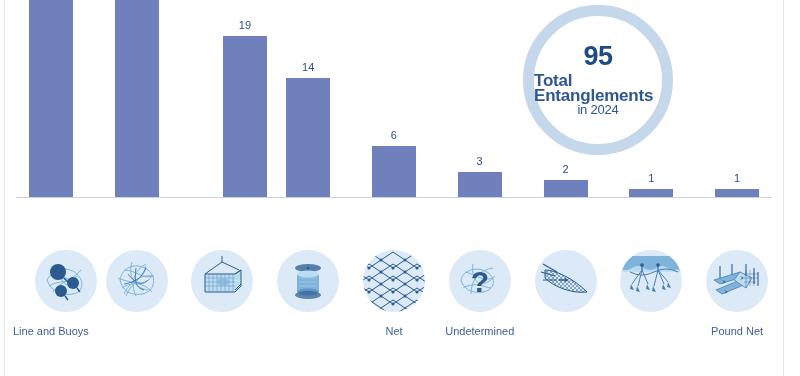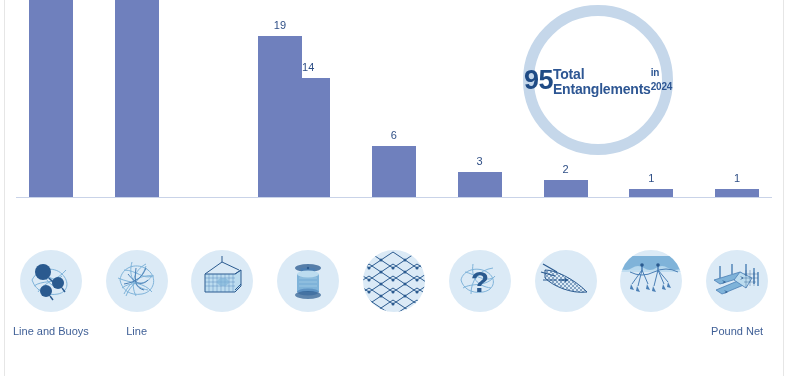--- a/index.html
+++ b/index.html
@@ -55,41 +55,42 @@
 
   
   .donut{
     position:absolute;
     left:523px; top:5px;
     width:150px; height:150px;
     border-radius:50%;
     border:11px solid #c5d7ea;
     box-sizing:border-box;
     display:flex;
+    flex-direction:column;
     align-items:center;
     justify-content:center;
   }
   .donut-number{
     font-size:27px;
     font-weight:bold;
     color:#1f4b85;
     line-height:26px;
     letter-spacing:-0.5px;
   }
   .donut-line1{
-    font-size:14px;
+    font-size:17px;
     font-weight:bold;
     color:#2d5693;
     line-height:15px;
     letter-spacing:-0.2px;
     margin-top:4px;
   }
   .donut-line2{
-    font-size:10px;
-    font-weight:bold;
+    font-size:13px;
+    font-weight:normal;
     color:#2d5693;
     line-height:14px;
     letter-spacing:-0.2px;
   }
 
   
   .icon-row{
     position:absolute;
     left:8px; top:250px; width:772px; height:120px;
   }
@@ -128,21 +129,21 @@
     <div class="axis-line"></div>
     <div id="bars-host">
         <div class="bar-col" style="left: 20.8889px; width: 44px;">
           <div class="bar-value">25</div>
           <div class="bar" style="height: 212px; background: rgb(111, 128, 189);"></div>
         </div>
         <div class="bar-col" style="left: 106.667px; width: 44px;">
           <div class="bar-value">18</div>
           <div class="bar" style="height: 203.52px; background: rgb(111, 128, 189);"></div>
         </div>
-        <div class="bar-col" style="left: 210px; width: 44px; padding-left: 40px;">
+        <div class="bar-col" style="left: 175px; width: 44px; padding-left: 40px;">
           <div class="bar-value">19</div>
           <div class="bar" style="height: 161.12px; background: rgb(111, 128, 189);"></div>
         </div>
         <div class="bar-col" style="left: 278.222px; width: 44px; justify-content: space-between;">
           <div class="bar-value">14</div>
           <div class="bar" style="height: 118.72px; background: rgb(111, 128, 189);"></div>
         </div>
         <div class="bar-col" style="left: 364px; width: 44px;">
           <div class="bar-value">6</div>
           <div class="bar" style="height: 50.88px; background: rgb(111, 128, 189);"></div>
@@ -167,21 +168,21 @@
   </div>
 
   <div class="donut">
     <div class="donut-number">95</div>
     <div class="donut-line1">Total Entanglements</div>
     <div class="donut-line2">in 2024</div>
   </div>
 
   <div class="icon-row">
     <div id="icons-host">
-        <div class="icon-cell" style="left: -3.11111px; width: 92px;">
+        <div class="icon-cell" style="left: -3.11111px; width: 92px; align-items: flex-end;">
           <div class="icon-circle" style="background: rgb(219, 234, 246);"><svg width="62" height="62" viewBox="0 0 62 62">
               <g stroke="#7fb3d9" fill="none" stroke-width="1">
                 <path d="M12 30c6-12 22-14 30-6s6 18-4 20-22-2-26-14z"></path>
                 <path d="M16 22c10 2 18 10 26 8"></path>
                 <path d="M14 36c8-6 20-2 28-10"></path>
                 <path d="M20 18c4 10 14 16 24 14"></path>
                 <path d="M18 42c6-10 20-12 28-22"></path>
                 <path d="M24 14c-2 12 4 22 16 24"></path>
               </g>
               <g fill="#2a5a8f">
@@ -208,21 +209,20 @@
                 <path d="M12 28c14 6 26 4 34 14"></path>
                 <path d="M20 46c4-12 16-16 20-30"></path>
                 <path d="M48 26c-14-2-24 6-30 18"></path>
               </g>
               <g stroke="#4a7fb5" fill="none" stroke-width="1">
                 <path d="M22 24c8 10 14 12 20 6"></path>
                 <path d="M30 18c-2 14 0 20 8 22"></path>
                 <path d="M18 34c12-2 18-6 22-16"></path>
               </g>
             </svg></div>
-          <div class="cat-label">Line</div>
         </div>
         <div class="icon-cell" style="left: 168.444px; width: 92px;">
           <div class="icon-circle" style="background: rgb(219, 234, 246);"><svg width="62" height="62" viewBox="0 0 62 62">
               <g stroke="#2a5a8f" fill="none" stroke-width="1">
                 <path d="M31 6v6"></path>
                 <path d="M31 12L14 24"></path>
                 <path d="M31 12l17 8"></path>
               </g>
               <path d="M14 24h30l6-4v16l-6 6H14z" fill="#bcdcef" stroke="#2a5a8f" stroke-width="1"></path>
               <path d="M44 24l6-4M44 40l6-6" stroke="#2a5a8f" fill="none" stroke-width="1"></path>
@@ -282,32 +282,34 @@
                 <circle cx="30" cy="42" r="1.5"></circle>
                 <circle cx="42" cy="34" r="1.5"></circle>
                 <circle cx="54" cy="42" r="1.5"></circle>
                 <circle cx="6" cy="54" r="1.5"></circle>
                 <circle cx="18" cy="46" r="1.5"></circle>
                 <circle cx="30" cy="54" r="1.5"></circle>
                 <circle cx="42" cy="46" r="1.5"></circle>
                 <circle cx="54" cy="54" r="1.5"></circle>
               </g>
             </svg></div>
+          <div class="cat-label">Net</div>
         </div>
         <div class="icon-cell" style="left: 425.778px; width: 92px;">
           <div class="icon-circle" style="background: rgb(219, 234, 246);"><svg width="62" height="62" viewBox="0 0 62 62">
               <g stroke="#7fb3d9" fill="none" stroke-width="1">
                 <path d="M12 30c2-10 16-14 26-8s8 18-4 20-20-4-22-12z"></path>
                 <path d="M16 22c10 2 18 10 28 6"></path>
                 <path d="M14 38c10-6 22 0 32-12"></path>
                 <path d="M24 14c-2 14 4 22 18 24"></path>
                 <path d="M44 18c-14 2-22 12-22 26"></path>
               </g>
               <text x="31" y="42" font-family="Liberation Sans, sans-serif" font-size="30" font-weight="bold" fill="#2a5a8f" text-anchor="middle">?</text>
             </svg></div>
+          <div class="cat-label">Undetermined</div>
         </div>
         <div class="icon-cell" style="left: 511.556px; width: 92px;">
           <div class="icon-circle" style="background: rgb(219, 234, 246);"><svg width="62" height="62" viewBox="0 0 62 62">
               <defs>
                 <pattern id="mesh2" width="4" height="4" patternUnits="userSpaceOnUse">
                   <path d="M0 2l2-2 2 2-2 2z" fill="none" stroke="#2a5a8f" stroke-width="0.5"></path>
                 </pattern>
               </defs>
               <path d="M10 20c10 0 28 8 42 22-16 2-34-6-42-14z" fill="url(#mesh2)" stroke="#2a5a8f" stroke-width="1"></path>
               <g stroke="#2a5a8f" fill="none" stroke-width="1.2">

